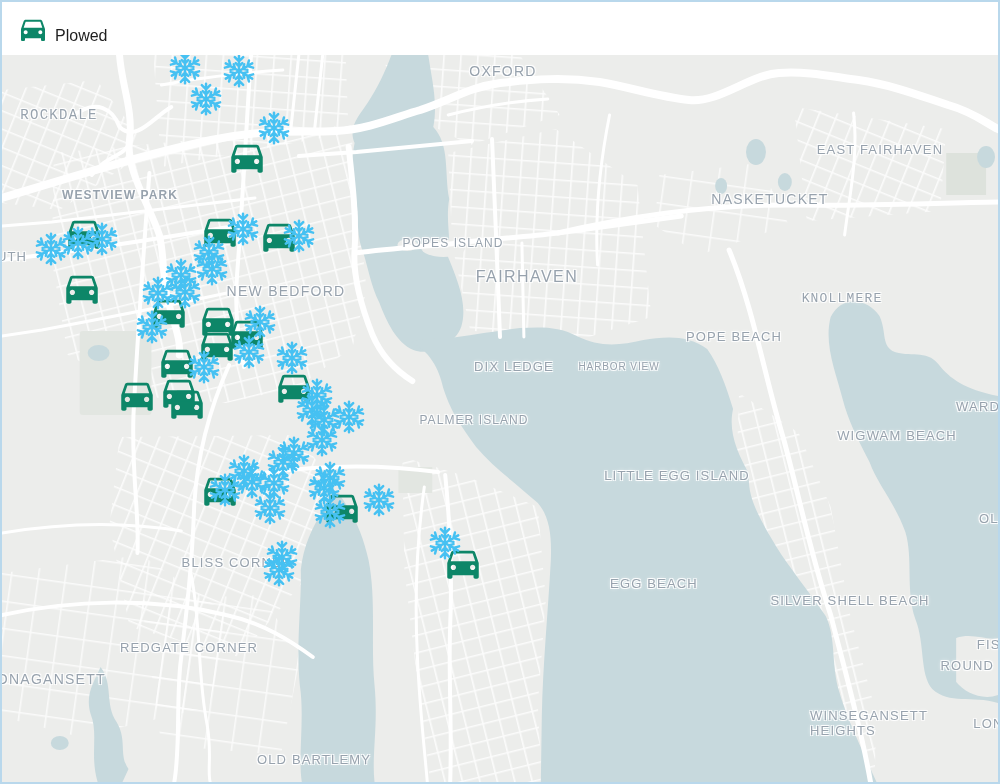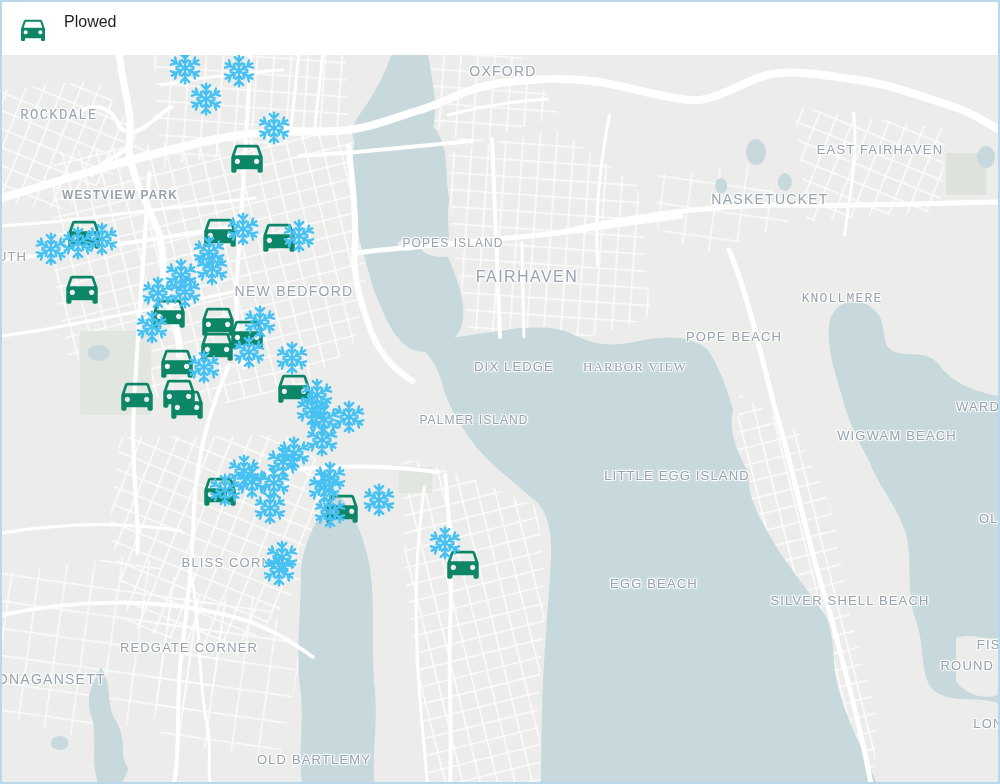--- a/index.html
+++ b/index.html
@@ -8,21 +8,21 @@
     width:1000px;height:784px;
     border:2px solid var(--border-color,#b9d8ec);
     display:flex;flex-direction:column;
     font-family:"Liberation Sans",sans-serif;
     overflow:hidden;background:#fff;
   }
   .legend{
     height:53px;flex:0 0 53px;background:#fff;
     display:flex;align-items:center;gap:14px;padding:0 12px;
   }
-  .legend-item{display:flex;align-items:flex-start;gap:12px;margin-right:34px;}
+  .legend-item{display:flex;align-items:flex-end;gap:3px;margin-right:34px;}
   .legend-item svg{display:block;}
   .legend-car{width:38px;height:32px;color:var(--plowed-color,#0d8668);}
   .legend-snow{width:30px;height:30px;color:var(--unplowed-color,#46c1f2);margin-left:48px;}
   .legend-label{font-size:16px;color:#1f1f1f;}
   .map{
     position:relative;flex:1;overflow:hidden;
     background:var(--land-color,#ecedeb);
   }
   .map-base{position:absolute;left:0;top:0;width:100%;height:100%;}
   .layer{position:absolute;left:0;top:0;width:100%;height:100%;}
@@ -158,43 +158,45 @@
         <path stroke-width="3" d="M190,520 C200,570 196,620 206,670 C211,700 206,715 209,727"></path>
         <path stroke-width="3" d="M610,60 C600,110 595,160 598,210"></path>
         <path stroke-width="3" d="M448,60 C480,52 515,46 548,44"></path>
       </g>
     </svg>
 
     <div class="layer">
         <div class="map-label" style="left: 57px; top: 60px; font-size: 14px; font-family: Liberation Mono, monospace;">ROCKDALE</div>
         <div class="map-label" style="left: 118px; top: 141px; font-size: 12px; font-weight: bold;">WESTVIEW PARK</div>
         <div class="map-label" style="left: 10px; top: 202px; font-size: 13px;">UTH</div>
-        <div class="map-label" style="left: 268px; top: 236px; font-size: 14px; padding-left: 48px;">NEW BEDFORD</div>
+        <div class="map-label" style="left: 260px; top: 236px; font-size: 14px; padding-left: 48px;">NEW BEDFORD</div>
         <div class="map-label" style="left: 501px; top: 16px; font-size: 14px;">OXFORD</div>
         <div class="map-label" style="left: 433px; top: 189px; font-size: 12px; padding-left: 36px;">POPES ISLAND</div>
         <div class="map-label" style="left: 525px; top: 222px; font-size: 16px;">FAIRHAVEN</div>
         <div class="map-label" style="left: 878px; top: 95px; font-size: 13px;">EAST FAIRHAVEN</div>
         <div class="map-label" style="left: 768px; top: 144px; font-size: 14px;">NASKETUCKET</div>
         <div class="map-label" style="left: 840px; top: 244px; font-size: 13px; font-family: Liberation Mono, monospace;">KNOLLMERE</div>
         <div class="map-label" style="left: 732px; top: 282px; font-size: 13px;">POPE BEACH</div>
         <div class="map-label" style="left: 512px; top: 312px; font-size: 13px;">DIX LEDGE</div>
-        <div class="map-label" style="left: 633px; top: 312px; font-size: 13px; font-family: Liberation Serif, serif;">HARBOR VIEW</div>
+        <div class="map-label" style="left: 617px; top: 312px; font-size: 10px;">HARBOR VIEW</div>
         <div class="map-label" style="left: 472px; top: 366px; font-size: 12px;">PALMER ISLAND</div>
         <div class="map-label" style="left: 981px; top: 352px; font-size: 13px;">WARDS</div>
         <div class="map-label" style="left: 895px; top: 381px; font-size: 13px;">WIGWAM BEACH</div>
         <div class="map-label" style="left: 675px; top: 421px; font-size: 13px;">LITTLE EGG ISLAND</div>
         <div class="map-label" style="left: 992px; top: 464px; font-size: 13px;">OLD</div>
         <div class="map-label" style="left: 652px; top: 529px; font-size: 13px;">EGG BEACH</div>
         <div class="map-label" style="left: 848px; top: 546px; font-size: 13px;">SILVER SHELL BEACH</div>
         <div class="map-label" style="left: 992px; top: 590px; font-size: 13px;">FISH</div>
         <div class="map-label" style="left: 975px; top: 611px; font-size: 13px;">ROUND IS</div>
         <div class="map-label" style="left: 187px; top: 593px; font-size: 13px;">REDGATE CORNER</div>
         <div class="map-label" style="left: 44px; top: 624px; font-size: 14px;">PONAGANSETT</div>
         <div class="map-label" style="left: 235px; top: 508px; font-size: 13px;">BLISS CORNER</div>
         <div class="map-label" style="left: 312px; top: 705px; font-size: 13px;">OLD BARTLEMY</div>
+        <div class="map-label" style="left: 867px; top: 669px; font-size: 13px;">WINSEGANSETT
+HEIGHTS</div>
         <div class="map-label" style="left: 992px; top: 669px; font-size: 13px;">LONG</div>
       </div>
     <div class="layer">
         <div class="marker plowed" style="left: 245px; top: 102px;">
     <svg viewBox="0 0 24 24">
             <use href="#icon-car"></use>
           </svg>
   </div>
         <div class="marker plowed" style="left: 82px; top: 178px;">
     <svg viewBox="0 0 24 24">

